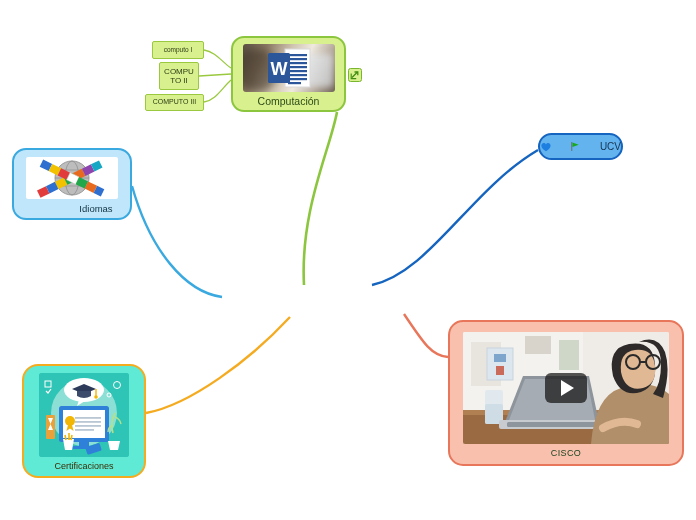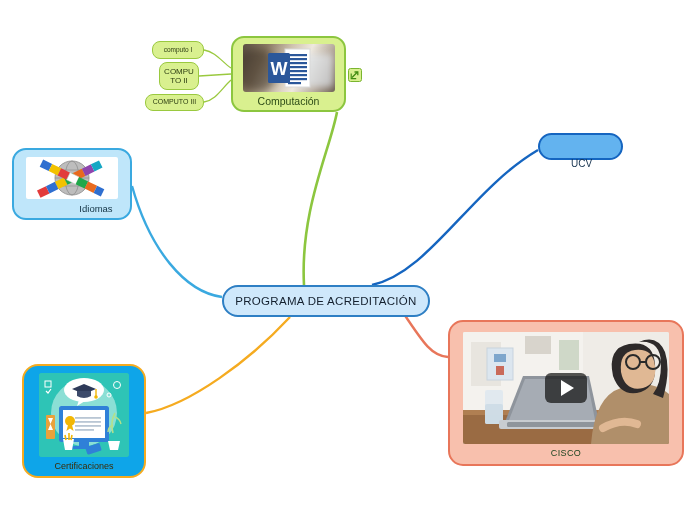--- a/index.html
+++ b/index.html
@@ -120,42 +120,42 @@
     height: 14px;
     z-index: 6;
   }
 
   
   .subnode {
     position: absolute;
     box-sizing: border-box;
     background: #d9f08f;
     border: 1px solid #9ac93f;
-    border-radius: 8px;
+    border-radius: 2px;
     display: flex;
     align-items: center;
     justify-content: center;
     text-align: center;
     color: #2c3d12;
     line-height: 1.15;
   }
   #subnode-computo-1 { left: 152px; top: 41px;  width: 52px; height: 18px; font-size: 6.5px; }
   #subnode-computo-2 { left: 159px; top: 62px;  width: 40px; height: 28px; font-size: 8px; }
   #subnode-computo-3 { left: 145px; top: 94px;  width: 59px; height: 17px; font-size: 7px; }
 
   
   #ucv-node {
     left: 538px;
     top: 133px;
     width: 85px;
     height: 27px;
     background: #63b3ef;
     border: 2px solid #1565c0;
     border-radius: 14px;
-    flex-direction: column;
+    flex-direction: row;
     gap: 17px;
   }
   #ucv-node .node-label {
     font-size: 10px;
     color: #16334f;
     margin-left: 2px;
   }
   .heart-icon { width: 13px; height: 13px; }
   .flag-icon  { width: 13px; height: 13px; }
 
@@ -184,21 +184,21 @@
     margin-top: 4px;
     margin-left: 48px;
   }
 
   
   #certificaciones-node {
     left: 22px;
     top: 364px;
     width: 124px;
     height: 114px;
-    background: #0ea5e9;
+    background: #5eead4;
     border: 2px solid #f5ab20;
     border-radius: 16px;
   }
   #certificaciones-node .thumb {
     width: 90px;
     height: 84px;
     border-radius: 3px;
     position: relative;
     overflow: hidden;
     background: #2ec4b6;
@@ -274,23 +274,20 @@
 
     <path d="M 290,317 C 250,360 190,405 146,413" fill="none" stroke="#f5ab20" stroke-width="2.4"></path>
 
     <path d="M 404,314 C 424,344 432,356 448,357" fill="none" stroke="#e8765a" stroke-width="2.4"></path>
 
     <path d="M 204,50 C 216,52 222,62 231,68" fill="none" stroke="#9ac93f" stroke-width="1.3"></path>
     <path d="M 199,76 L 231,74" fill="none" stroke="#9ac93f" stroke-width="1.3"></path>
     <path d="M 204,102 C 216,100 222,88 231,80" fill="none" stroke="#9ac93f" stroke-width="1.3"></path>
   </svg>
 
-  <div class="node" id="central-node">
-    <span class="node-label">PROGRAMA DE ACREDITACIÓN</span>
-  </div>
 
   <div class="node" id="computacion-node">
     <div class="thumb">
       <svg class="word-icon" viewBox="0 0 44 40" xmlns="http://www.w3.org/2000/svg">
         <rect x="18" y="1" width="25" height="38" fill="#ffffff" stroke="#d8d8d8" stroke-width="1"></rect>
         <g fill="#2b579a">
           <rect x="21" y="6" width="19" height="2.2"></rect>
           <rect x="21" y="10" width="19" height="2.2"></rect>
           <rect x="21" y="14" width="19" height="2.2"></rect>
           <rect x="21" y="18" width="19" height="2.2"></rect>

